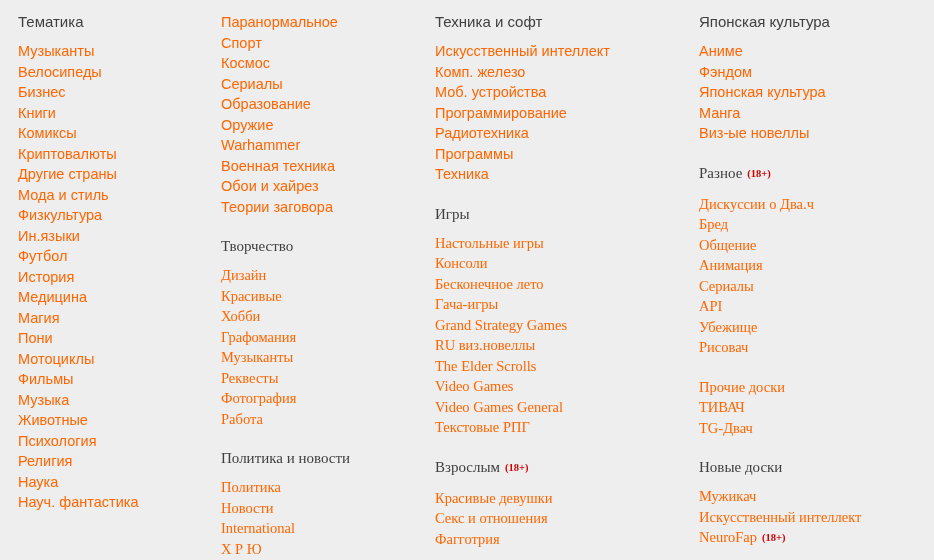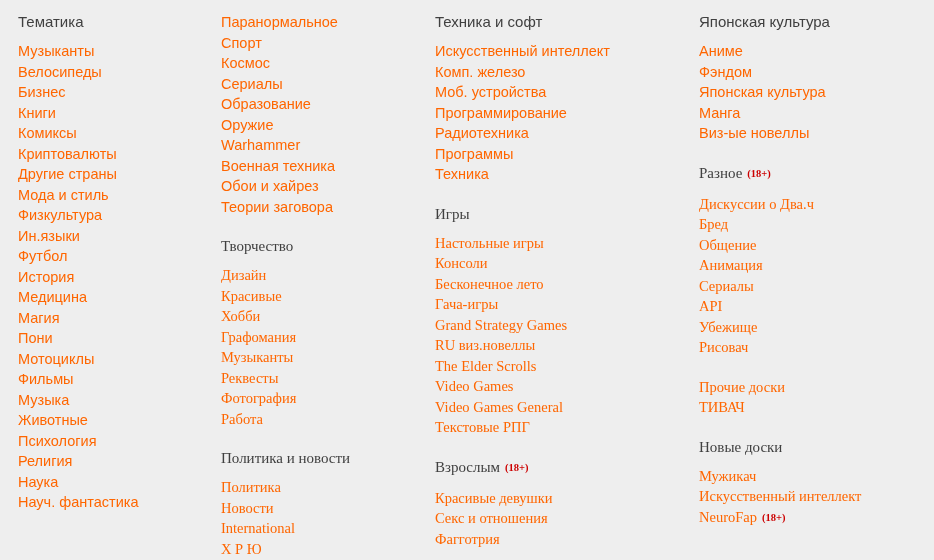--- a/index.html
+++ b/index.html
@@ -188,20 +188,21 @@
           <li><a class="board-link" href="#">Сериалы</a></li>
           <li><a class="board-link" href="#">API</a></li>
           <li><a class="board-link" href="#">Убежище</a></li>
           <li><a class="board-link" href="#">Рисовач</a></li>
         </ul>
       </section>
       <section class="section">
         <ul class="board-links">
           <li><a class="board-link" href="#">Прочие доски</a></li>
           <li><a class="board-link" href="#">ТИВАЧ</a></li>
+          <li><a class="board-link" href="#">TG-Двач</a></li>
         </ul>
       </section>
       <section class="section">
         <h2 class="cat-title"><span>Новые доски</span></h2>
         <ul class="board-links">
           <li><a class="board-link" href="#">Мужикач</a></li>
           <li><a class="board-link" href="#">Искусственный интеллект</a></li>
           <li><a class="board-link" href="#">NeuroFap</a><span class="badge">(18+)</span></li>
         </ul>
       </section>

